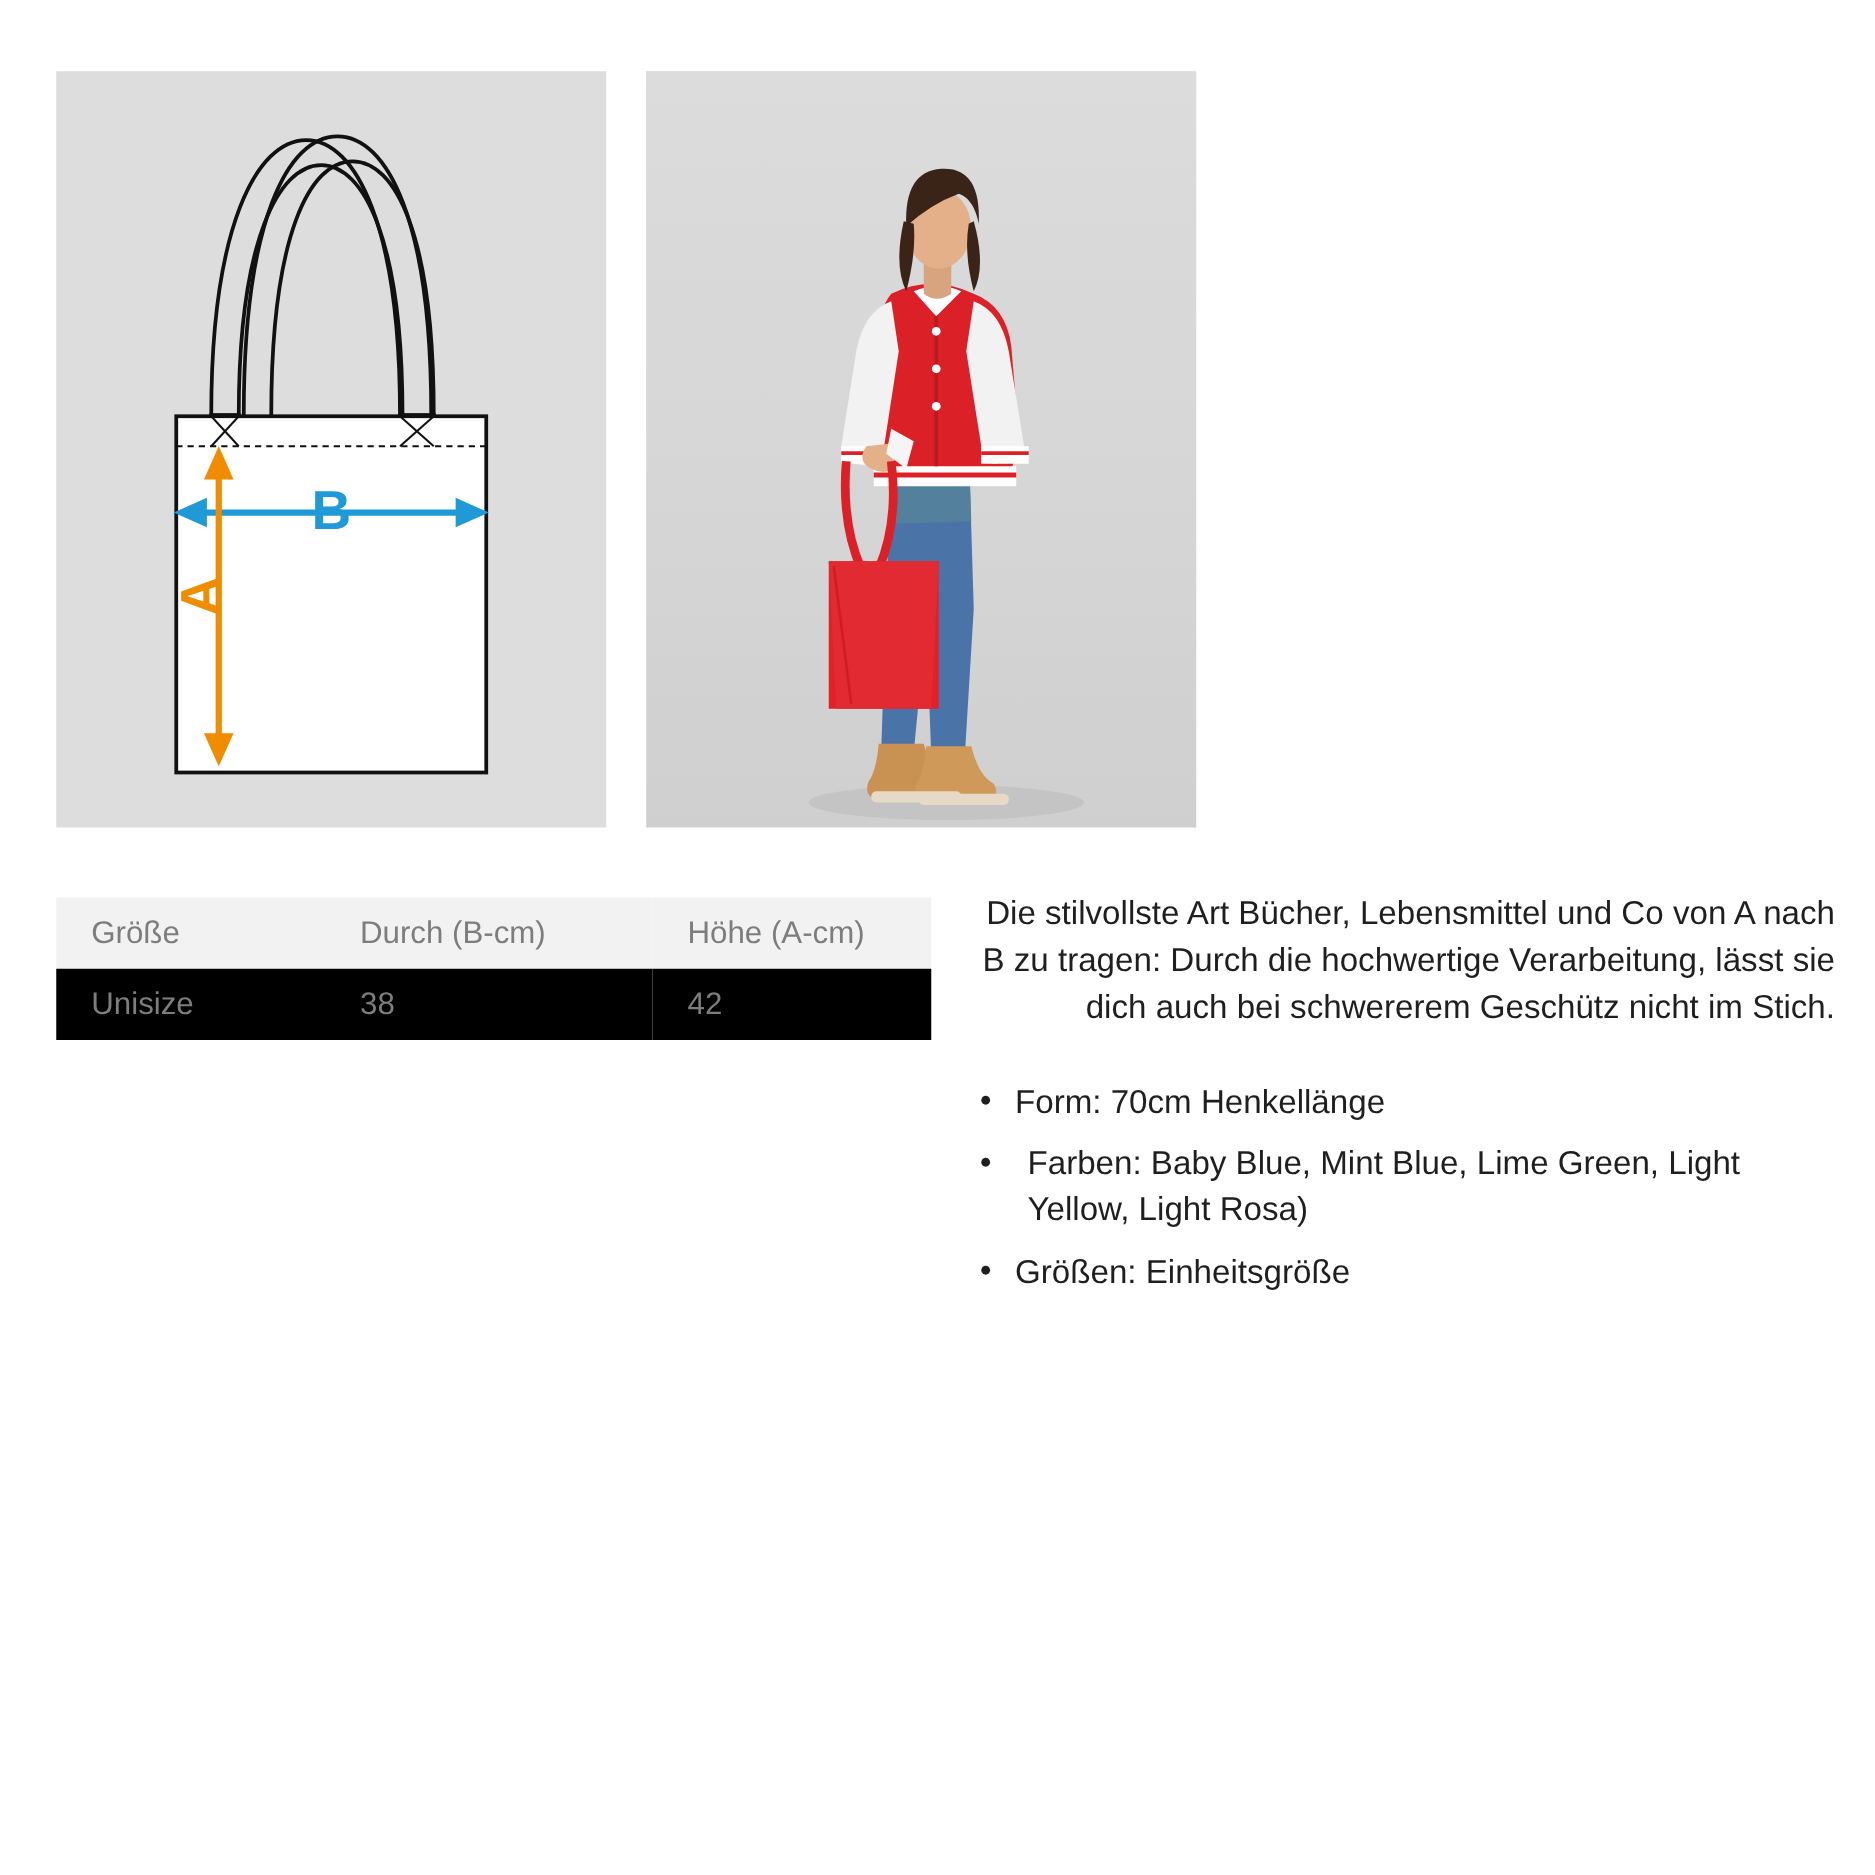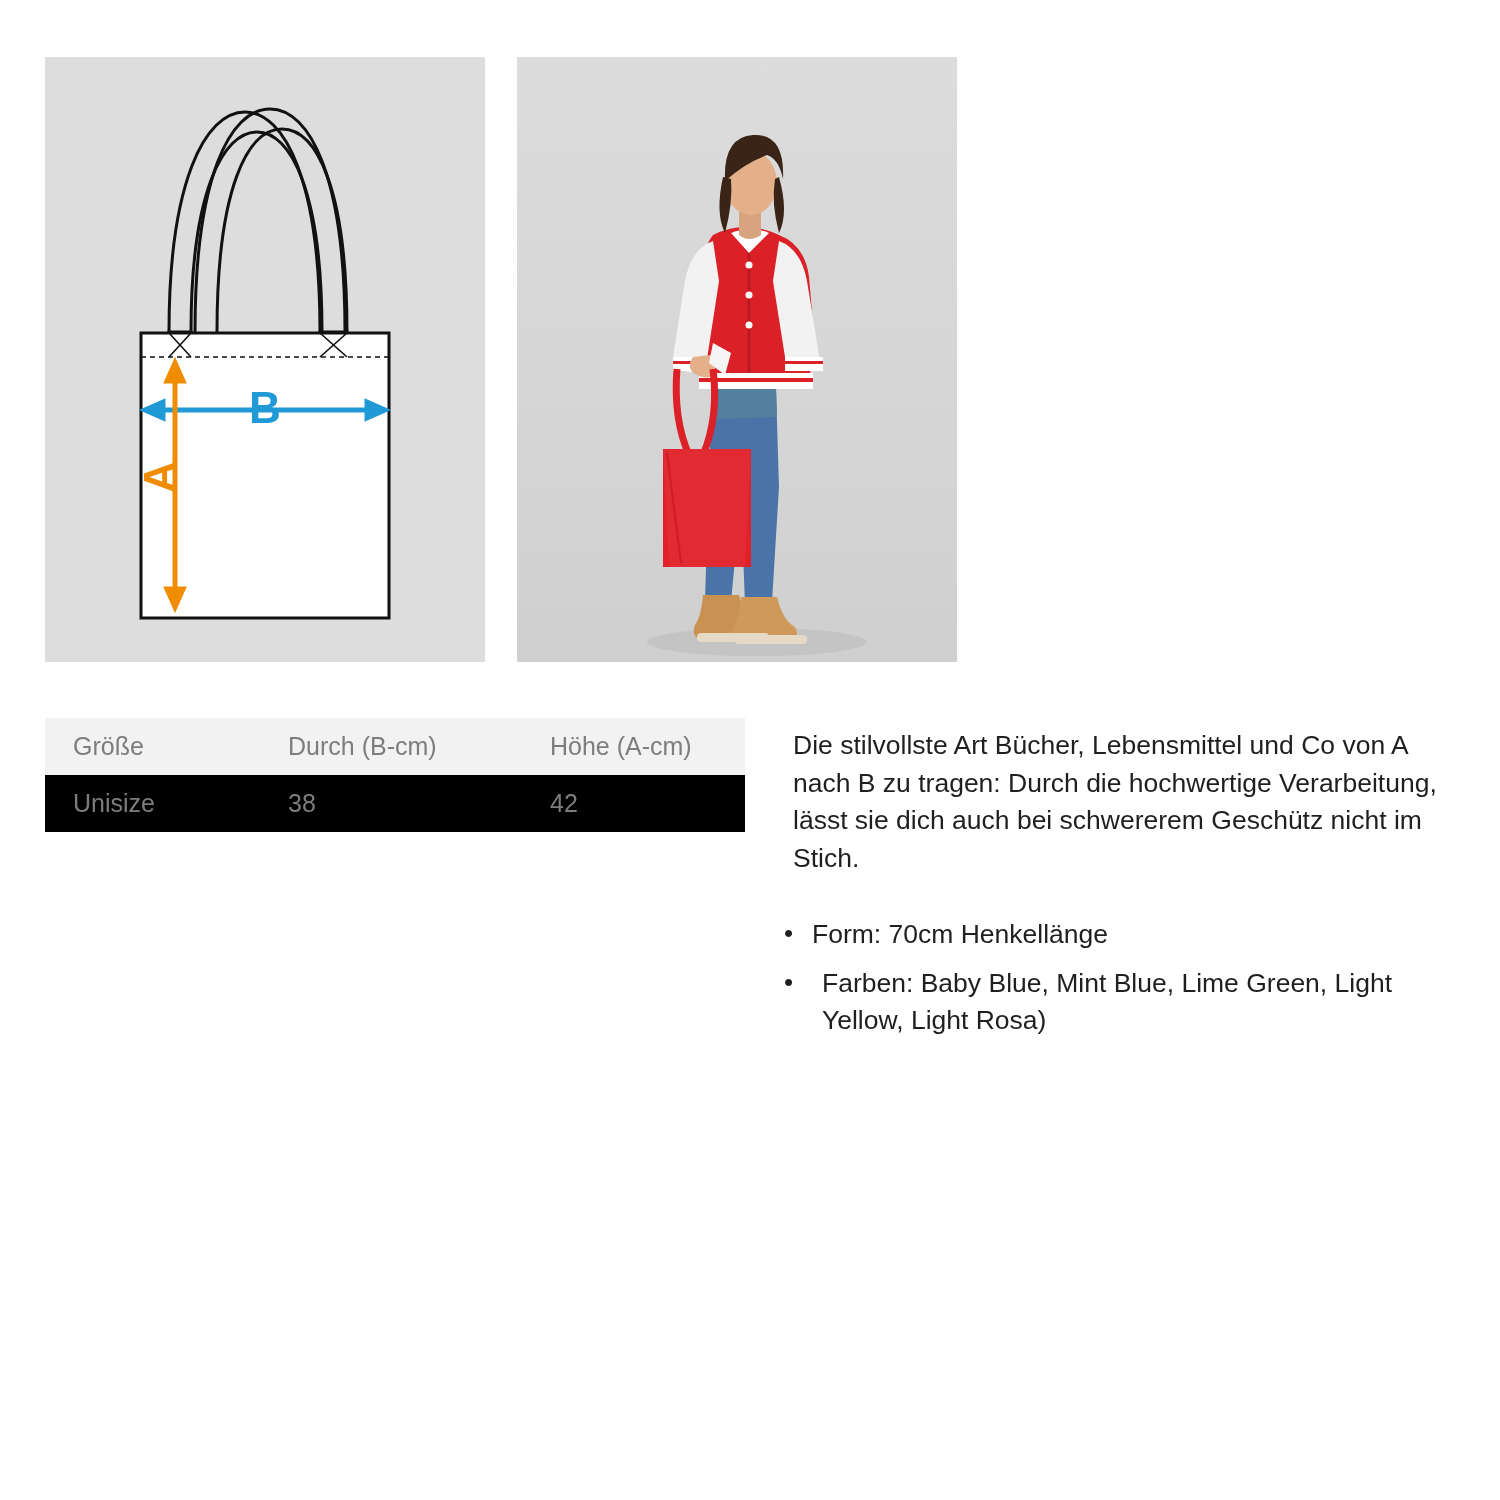--- a/index.html
+++ b/index.html
@@ -63,21 +63,21 @@
   
   .description {
     position: absolute;
     left: 778px;
     top: 712px;
     width: 690px;
     font-size: 26.5px;
     line-height: 1.42;
     color: #1f1f1f;
   }
-  .description p { margin: 15px; }
+  .description p { margin: 0; text-align: right; }
   .bullets {
     margin: 38px 0 0 0;
     padding: 0;
     list-style: none;
   }
   .bullets li {
     position: relative;
     padding-left: 34px;
     margin-bottom: 13px;
     line-height: 1.38;
@@ -226,14 +226,17 @@
 
 <div class="description">
   <p>Die stilvollste Art Bücher, Lebensmittel und Co von A nach B zu tragen: Durch die hochwertige Verarbeitung, lässt sie dich auch bei schwererem Geschütz nicht im Stich.</p>
   <ul class="bullets">
     <li>
       <span>Form: 70cm Henkellänge</span>
     </li>
     <li>
       <span class="cont">Farben: Baby Blue, Mint Blue, Lime Green, Light Yellow, Light Rosa)</span>
     </li>
+    <li>
+      <span>Größen:   Einheitsgröße</span>
+    </li>
   </ul>
 </div>
 
 </body></html>

